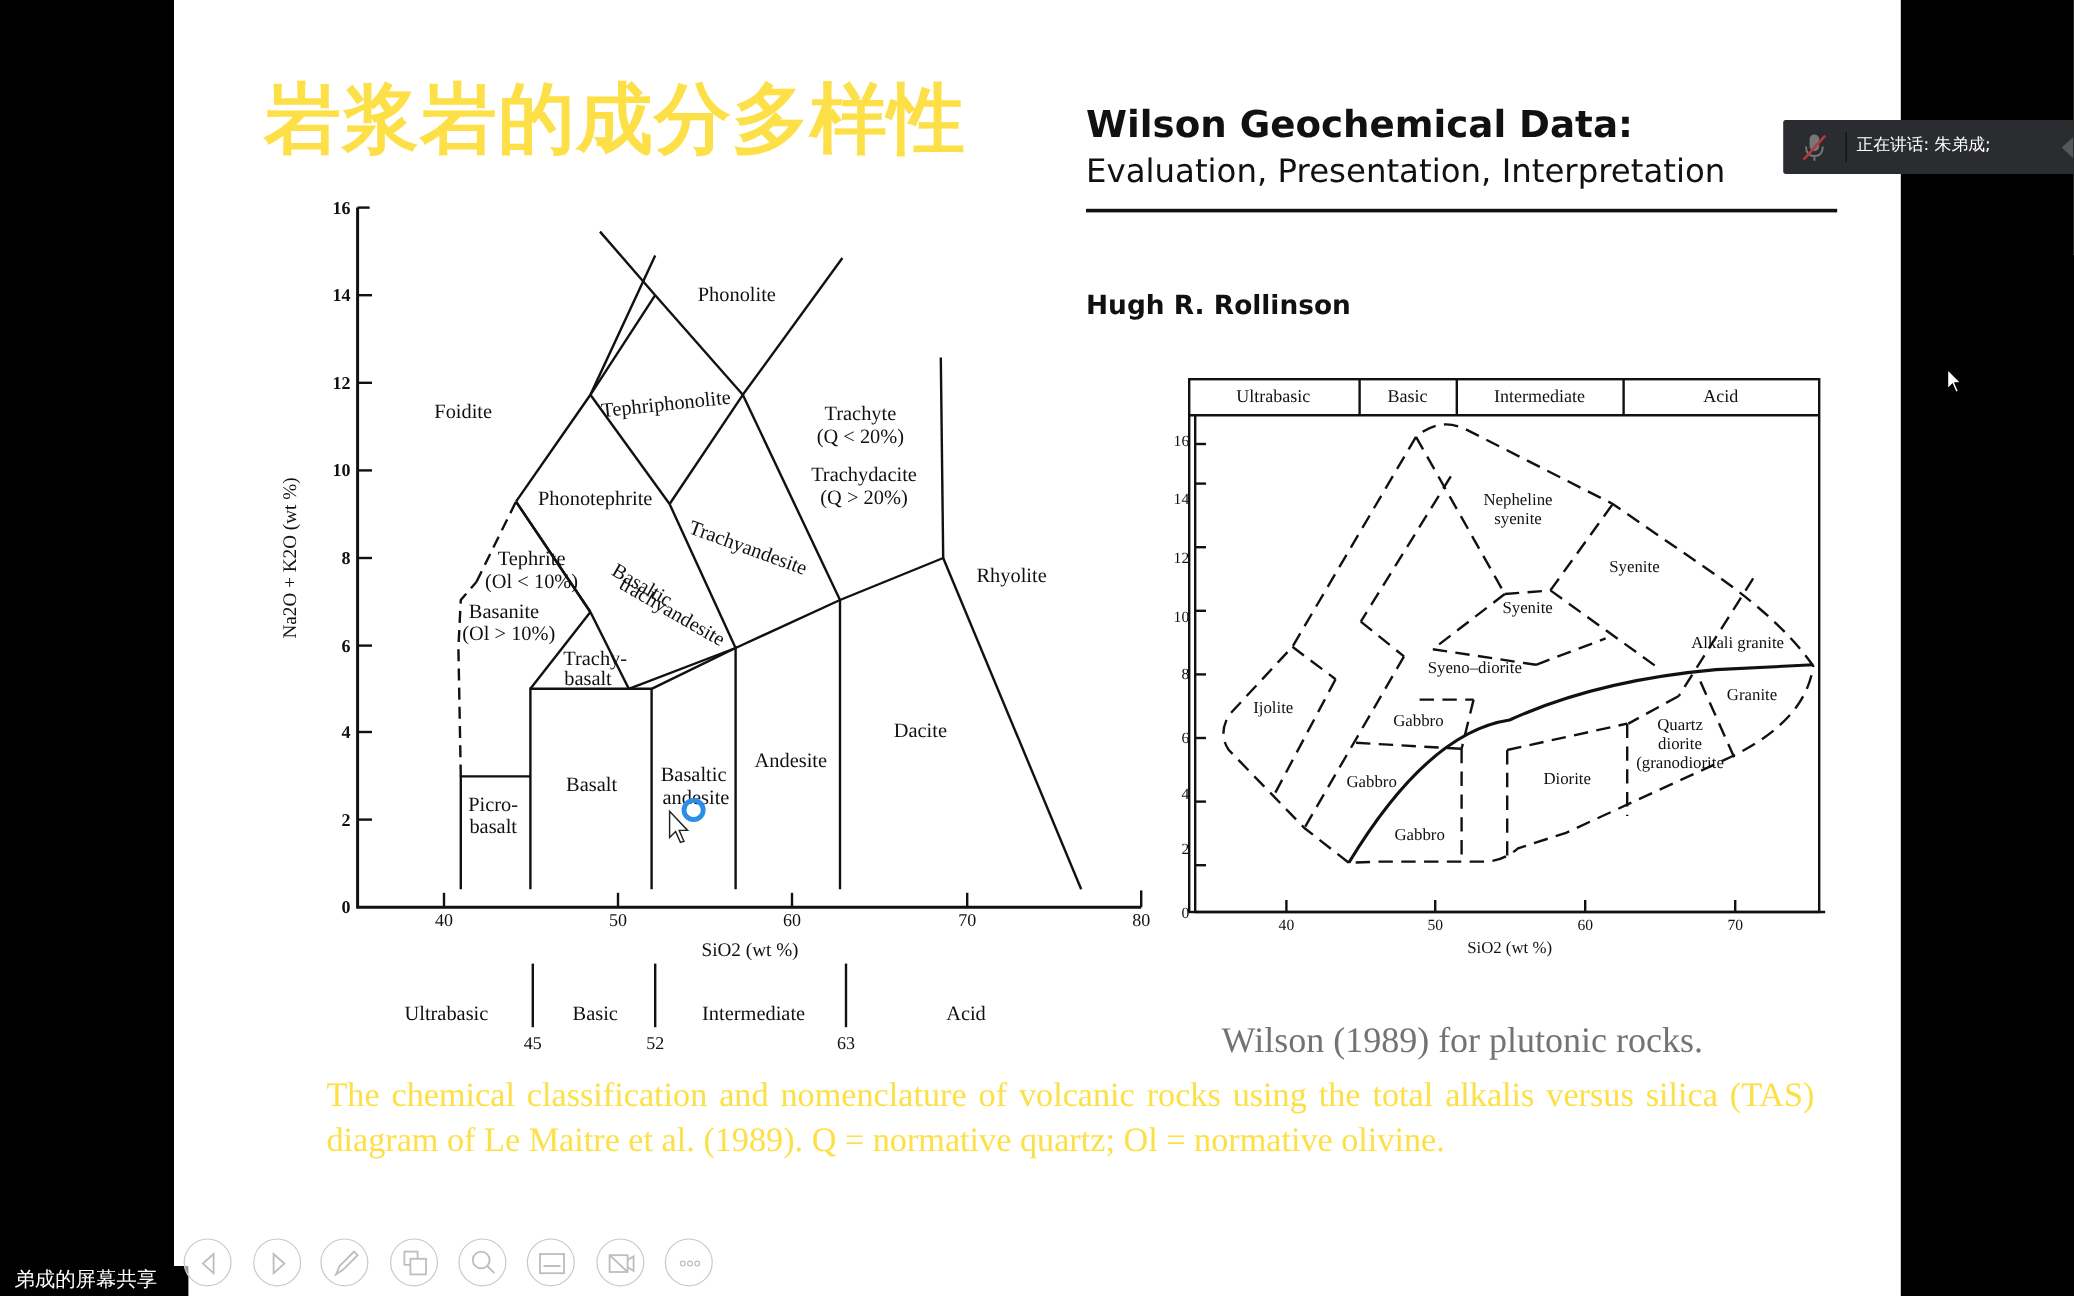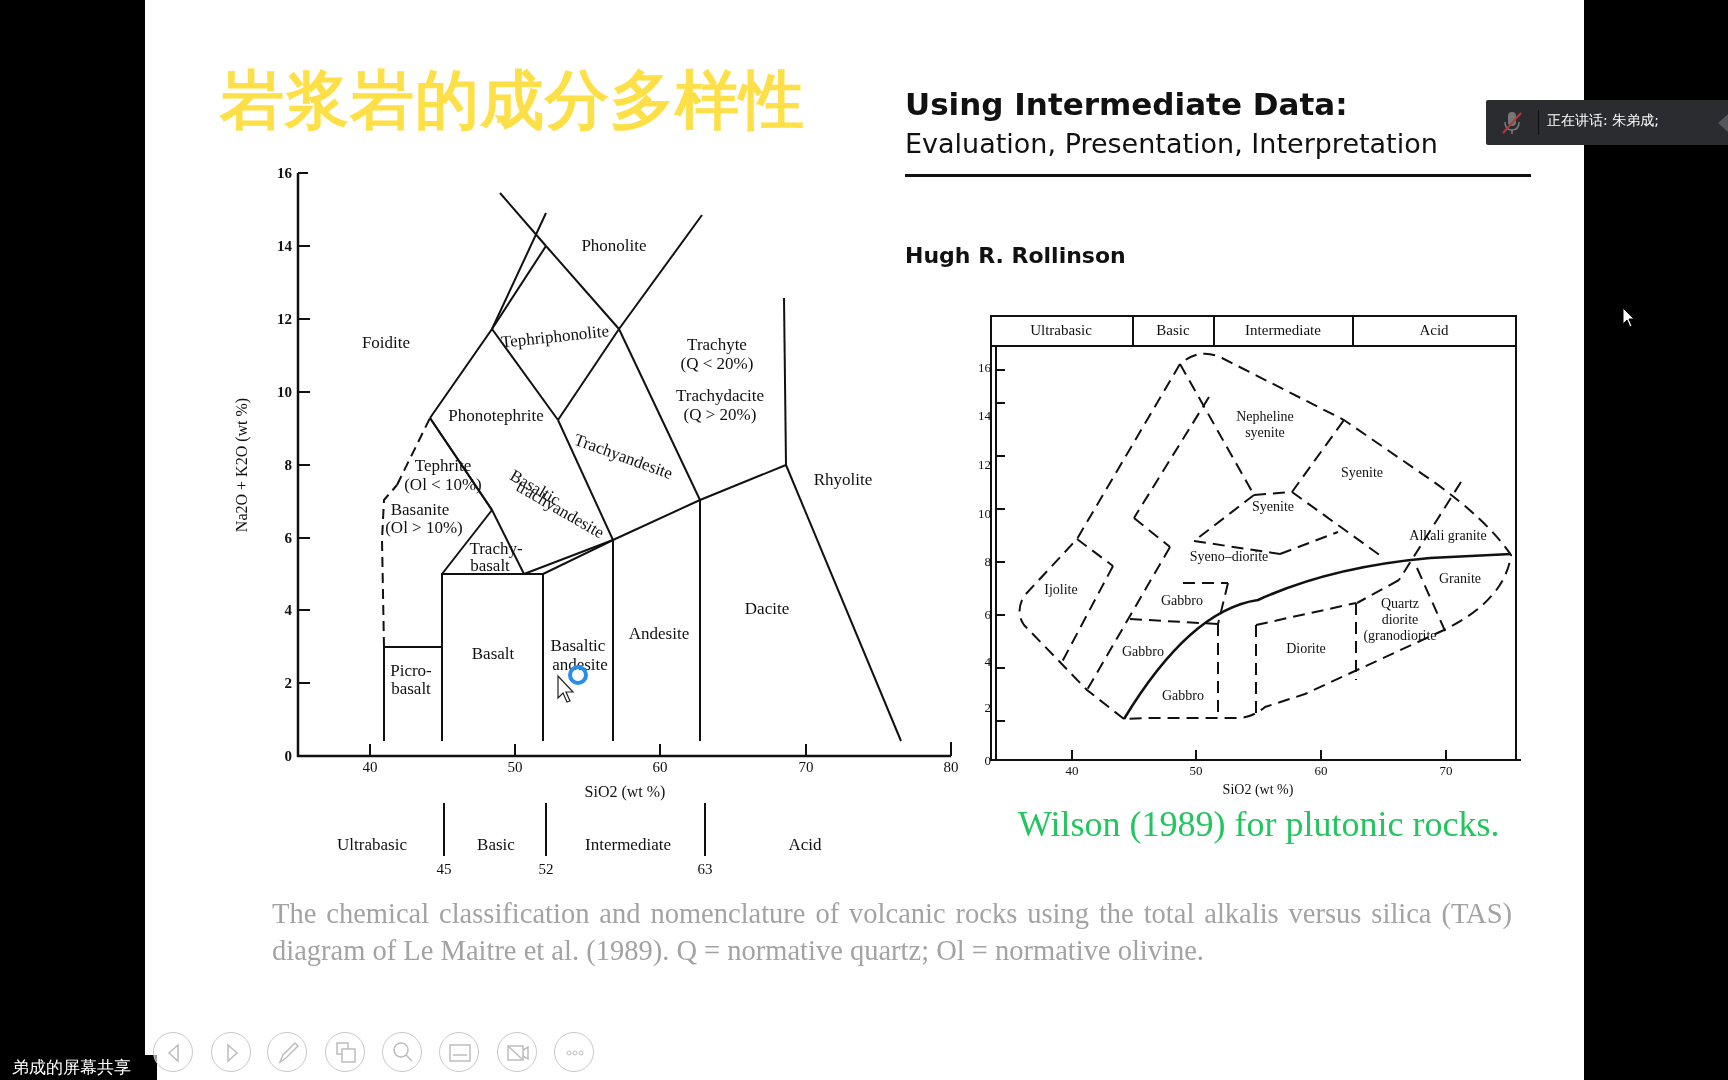--- a/index.html
+++ b/index.html
@@ -5,41 +5,41 @@
   html,body{margin:0;padding:0;background:#000;}
   body{width:1728px;height:1080px;position:relative;overflow:hidden;font-family:"DejaVu Serif",serif;}
   .slide{position:absolute;left:145px;top:0;width:1439px;height:1080px;background:#fff;}
   .title-cn{position:absolute;left:220px;top:60px;font-family:"DejaVu Sans",sans-serif;font-weight:bold;font-size:64px;color:#fde047;letter-spacing:1px;line-height:80px;}
   .book-title{position:absolute;left:905px;top:84px;font-family:"DejaVu Sans",sans-serif;color:#111;}
   .book-title .l1{font-size:31px;font-weight:bold;line-height:40px;}
   .book-title .l2{font-size:27px;line-height:40px;}
   .book-rule{position:absolute;left:905px;top:174px;width:626px;height:3px;background:#111;}
   .book-author{position:absolute;left:905px;top:203px;font-family:"DejaVu Sans",sans-serif;font-weight:bold;font-size:22px;color:#111;margin-top:40px;}
   svg.diag{position:absolute;left:0;top:0;}
-  .caption{position:absolute;left:272px;top:895px;width:1240px;font-family:"Liberation Serif",serif;font-size:28.5px;line-height:37px;color:#a3a3a3;text-align:justify;}
-  .wilson-cap{position:absolute;left:1018px;top:803px;font-family:"Liberation Serif",serif;font-size:36px;color:#22c55e;}
+  .caption{position:absolute;left:272px;top:895px;width:1240px;font-family:"Liberation Serif",serif;font-size:28.5px;line-height:37px;color:#fde047;text-align:justify;}
+  .wilson-cap{position:absolute;left:1018px;top:851px;font-family:"Liberation Serif",serif;font-size:30px;color:#737373;}
   .speaking{position:absolute;left:1486px;top:100px;width:270px;height:45px;background:#2b2c30;border-radius:2px 0 0 2px;}
   .speaking .mic{position:absolute;left:14px;top:10px;width:24px;height:26px;}
   .speaking .sep{position:absolute;left:52px;top:10px;width:1px;height:25px;background:#101010;}
   .speaking .txt{position:absolute;left:61px;top:12px;font-family:"DejaVu Sans",sans-serif;font-size:14px;color:#fff;}
   .speaking .grip{position:absolute;left:232px;top:14px;width:10px;height:18px;background:#55575c;clip-path:polygon(100% 0,0 50%,100% 100%);}
   .share-label{position:absolute;left:12px;top:1055px;width:145px;height:25px;background:#000;color:#fff;font-family:"DejaVu Sans",sans-serif;font-size:17px;line-height:25px;white-space:nowrap;overflow:hidden;}
   .tb-btn{position:absolute;width:40px;height:40px;border:1.5px solid #c9c9c9;border-radius:50%;box-sizing:border-box;background:rgba(255,255,255,0.6);}
   .tb-btn svg{position:absolute;left:0;top:0;}
   .cursor{position:absolute;}
 </style>
 </head>
 <body>
 
 <div class="slide"></div>
 
 <div class="title-cn">岩浆岩的成分多样性</div>
 
 <div class="book-title">
-  <div class="l1">Using Intermediate Data:</div>
+  <div class="l1">Wilson Geochemical Data:</div>
   <div class="l2">Evaluation, Presentation, Interpretation</div>
 </div>
 <div class="book-rule"></div>
 <div class="book-author">Hugh R. Rollinson</div>
 
 <svg class="diag" width="1728" height="1080" font-family="Liberation Serif, serif" fill="none" stroke="#111" stroke-width="2">
 
   <g>
     <polyline points="298,173 298,756 951,756" stroke-width="2.5"></polyline>
     <line x1="298" y1="173" x2="308" y2="173"></line>

